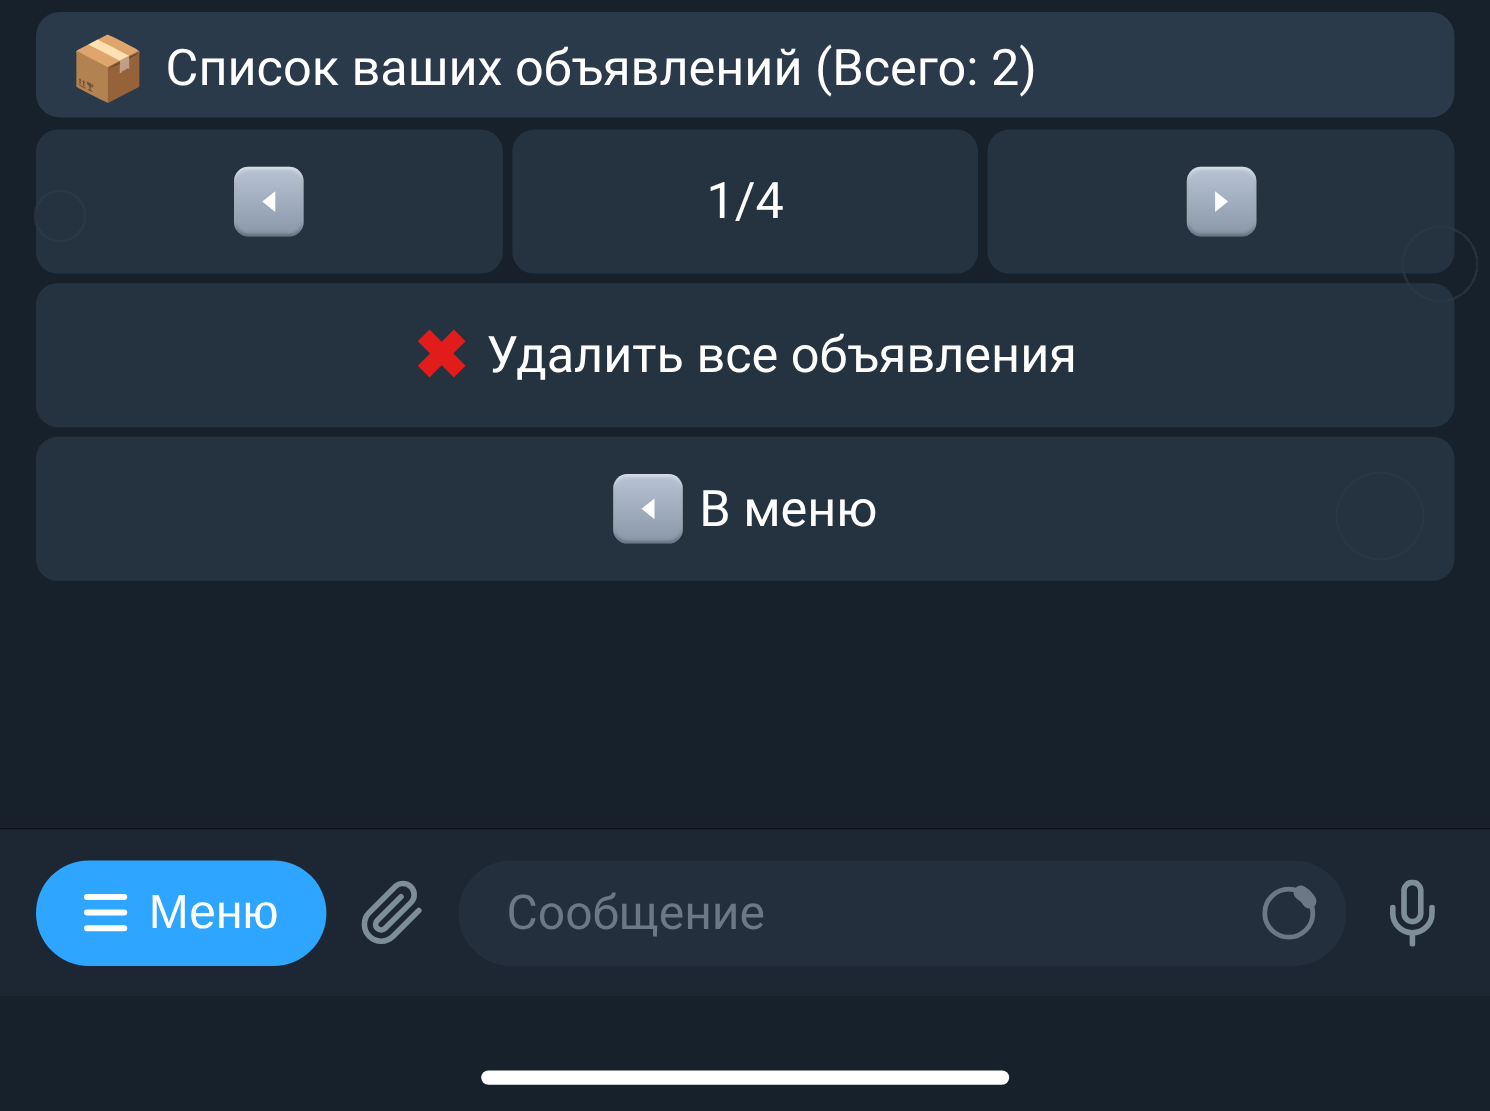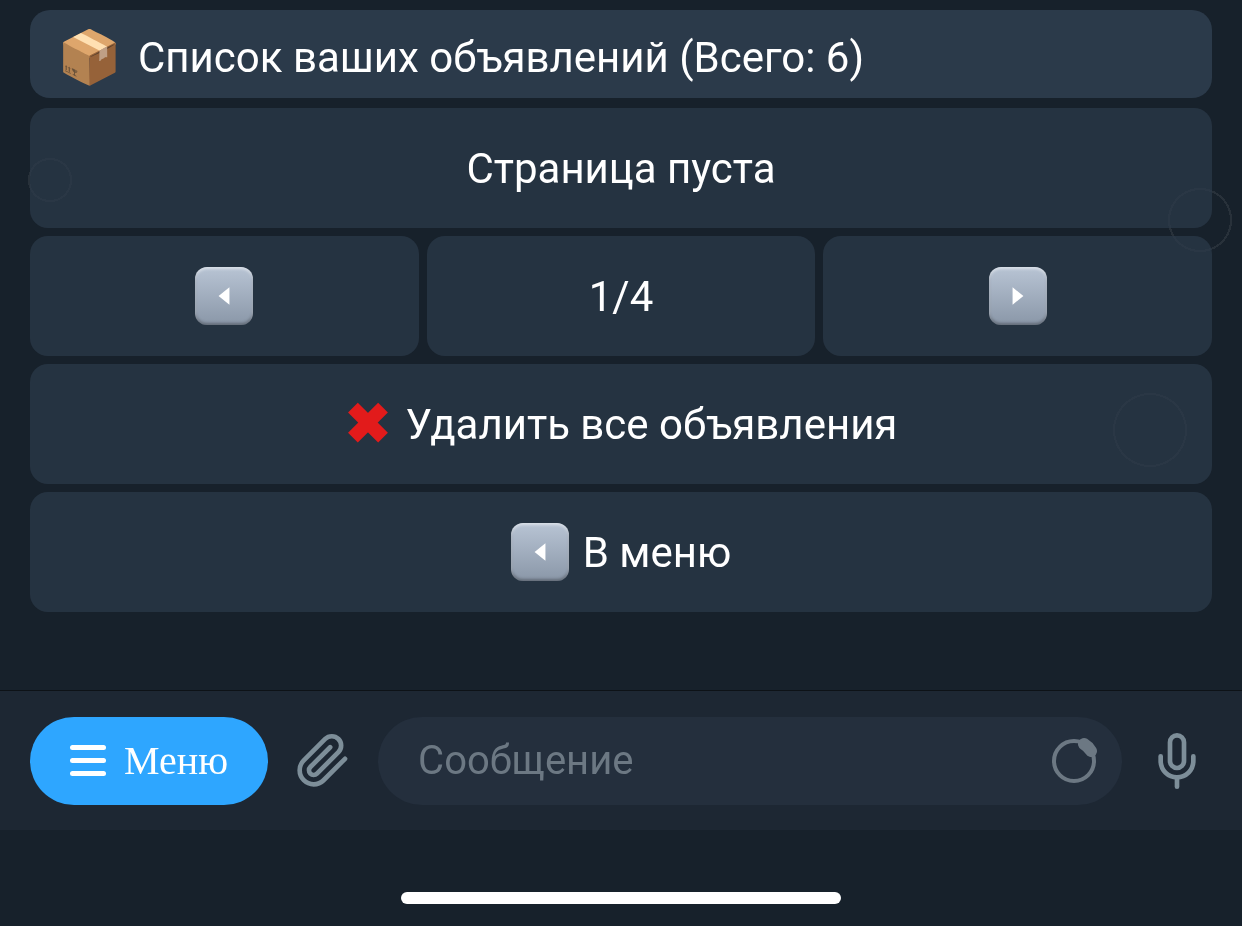--- a/index.html
+++ b/index.html
@@ -95,21 +95,21 @@
     .menu-btn {
       background: #2ea6ff;
       border: none;
       border-radius: 50px;
       height: 88px;
       padding: 0 40px;
       display: flex;
       align-items: center;
       gap: 18px;
       cursor: pointer;
-      font-family: Liberation Serif, serif;
+      font-family: Liberation Sans, sans-serif;
     }
     .menu-btn .hamburger {
       display: flex;
       flex-direction: column;
       gap: 8px;
     }
     .menu-btn .hamburger span {
       width: 36px;
       height: 5px;
       background: #fff;
@@ -203,31 +203,26 @@
 </head>
 <body>
 
 <div class="bg-doodles"></div>
 
 <div class="chat-area">
 
   <div class="message-bubble">
     <div class="message-text">
       <span class="emoji-box">📦</span>
-      <span>Список ваших объявлений (Всего: 6)</span>
+      <span>Список ваших объявлений (Всего: 2)</span>
     </div>
   </div>
 
   <div class="inline-keyboard">
 
-    <div class="kb-row">
-      <button class="kb-btn">
-        <span>Страница пуста</span>
-      </button>
-    </div>
 
     <div class="kb-row">
       <button class="kb-btn">
         <span class="emoji-nav">
           <svg viewBox="0 0 24 24" fill="#fff">
               <path d="M17 4 L7 12 L17 20 Z"></path>
             </svg>
         </span>
       </button>
       <button class="kb-btn">

